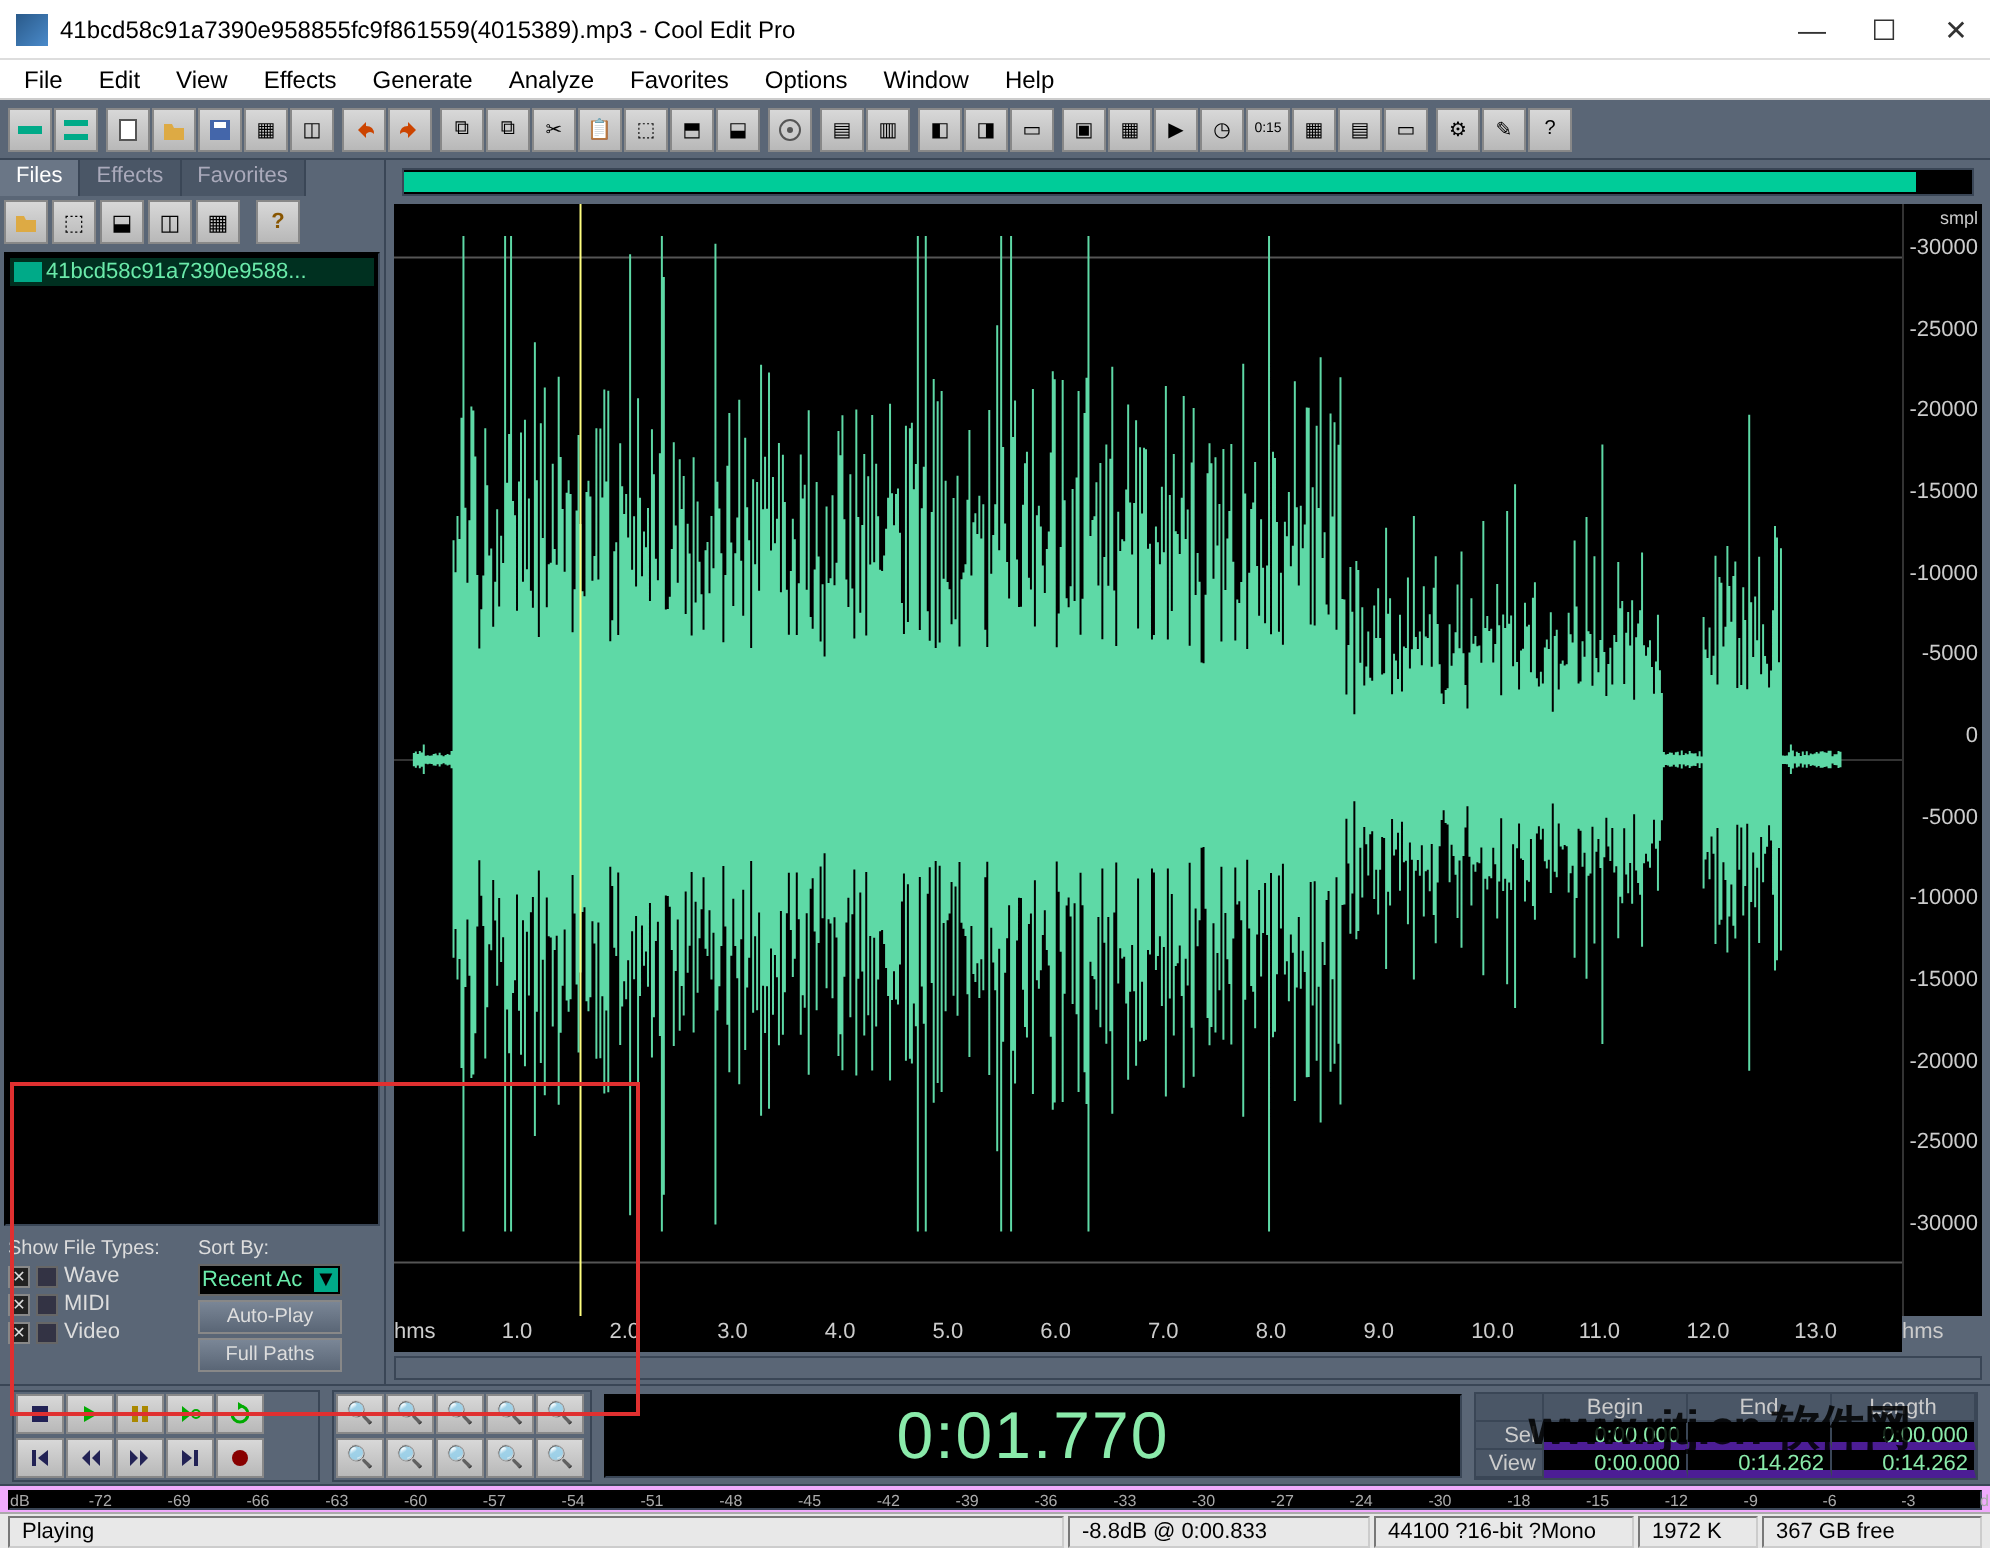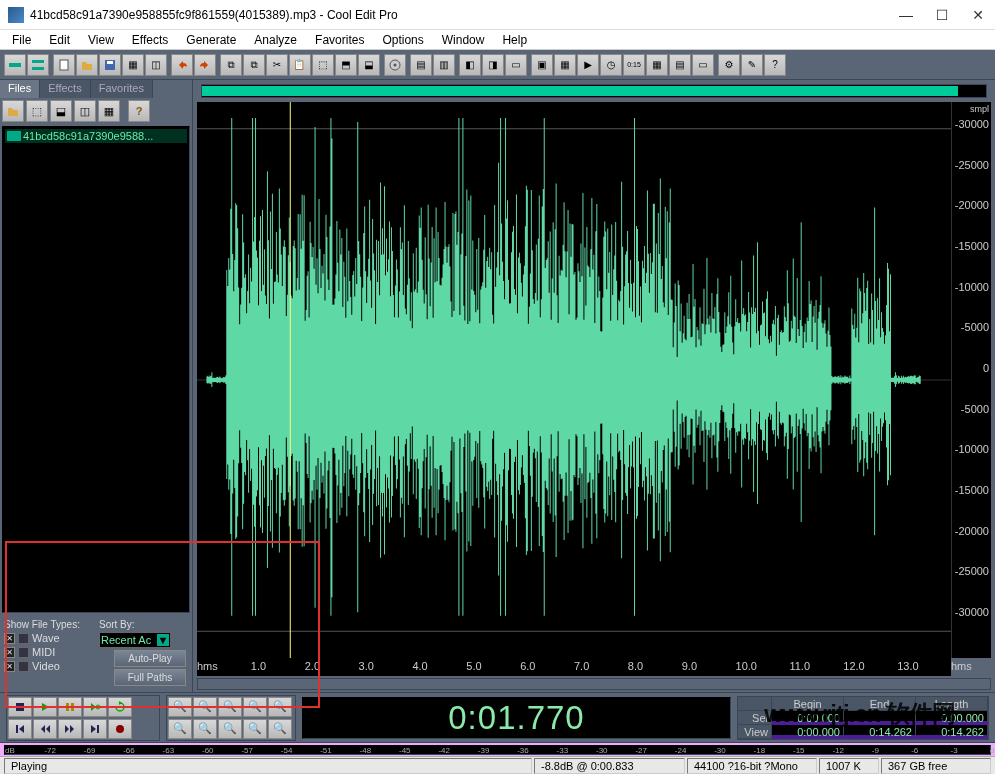--- a/index.html
+++ b/index.html
@@ -26,21 +26,21 @@
 .file-list { flex: 1; background: #000; border: 1px inset #3a4656; margin: 2px; padding: 2px; overflow: auto; }
 .file-item { background: #003020; color: #6aeaaa; padding: 1px 2px; font-size: 10px; display: flex; align-items: center; gap: 2px; }
 .file-item-icon { width: 14px; height: 10px; background: #0a8; }
 .file-options { padding: 4px; background: #5a6676; position: relative; }
 .opt-row { display: flex; gap: 6px; color: #ddd; font-size: 10px; margin-bottom: 2px; }
 .opt-col { flex: 1; }
 .opt-label { color: #ddd; font-size: 10px; margin-bottom: 2px; }
 .chk { display: flex; align-items: center; gap: 3px; color: #ddd; font-size: 10px; margin-bottom: 2px; cursor: pointer; }
 .chk-box { width: 11px; height: 11px; background: #222; border: 1px solid #888; display: flex; align-items: center; justify-content: center; color: #ddd; font-size: 8px; }
 .chk-icon { width: 11px; height: 11px; background: #334; border: 1px solid #666; }
-.opt-btn { background: linear-gradient(#7a8696,#5a6676); border: 1px solid #888; color: #ddd; padding: 2px 6px; font-size: 10px; text-align: center; margin-top: 2px; cursor: pointer; width: 72px; margin-left: 15px; }
+.opt-btn { background: linear-gradient(#7a8696,#5a6676); border: 1px solid #888; color: #ddd; padding: 2px 6px; font-size: 10px; text-align: center; margin-top: 2px; cursor: pointer; width: 72px; }
 .sort-select { background: #000; color: #6aeaaa; border: 1px solid #666; padding: 1px; font-size: 10px; width: 72px; display:flex; justify-content:space-between; align-items:center;}
 .sort-select .arrow{ background:#0a8; color:#000; width:12px; text-align:center;}
 .wave-panel { flex: 1; display: flex; flex-direction: column; background: #5a6676; position: relative; }
 .nav-strip { height: 14px; background: #000; margin: 4px 8px 4px 8px; position: relative; border: 1px solid #3a4656; }
 .nav-fill { position: absolute; left: 0; right: 28px; top: 1px; bottom: 1px; background: #0c9; }
 .wave-display { flex: 1; background: #000; margin: 0 4px; position: relative; display: flex; }
 .wave-canvas { flex: 1; position: relative; overflow: hidden; }
 .wave-svg { position: absolute; inset: 0; width: 100%; height: 100%; }
 .amp-scale { width: 40px; background: #000; color: #ddd; font-size: 9px; position: relative; border-left: 1px solid #333; }
 .amp-label { position: absolute; right: 2px; text-align: right; color:#ccc; }
@@ -424,19 +424,19 @@
         <div class="level-tick" style="left: 96%;">-3</div>
         <div class="level-tick" style="left: 100%;">d</div>
       </div>
   </div>
 </div>
 
 <div class="statusbar">
   <div class="status-cell flex">Playing</div>
   <div class="status-cell" style="width:151px">-8.8dB @ 0:00.833</div>
   <div class="status-cell" style="width:130px">44100 ?16-bit ?Mono</div>
-  <div class="status-cell" style="width:60px">1007 K</div>
+  <div class="status-cell" style="width:60px">1972 K</div>
   <div class="status-cell" style="width:110px">367 GB free</div>
 </div>
 
 <div class="red-highlight" style="left:5px; top:541px; width:315px; height:167px;"></div>
 
 <div class="watermark">www.rjtj.cn 软件网</div>
 
 </body></html>

